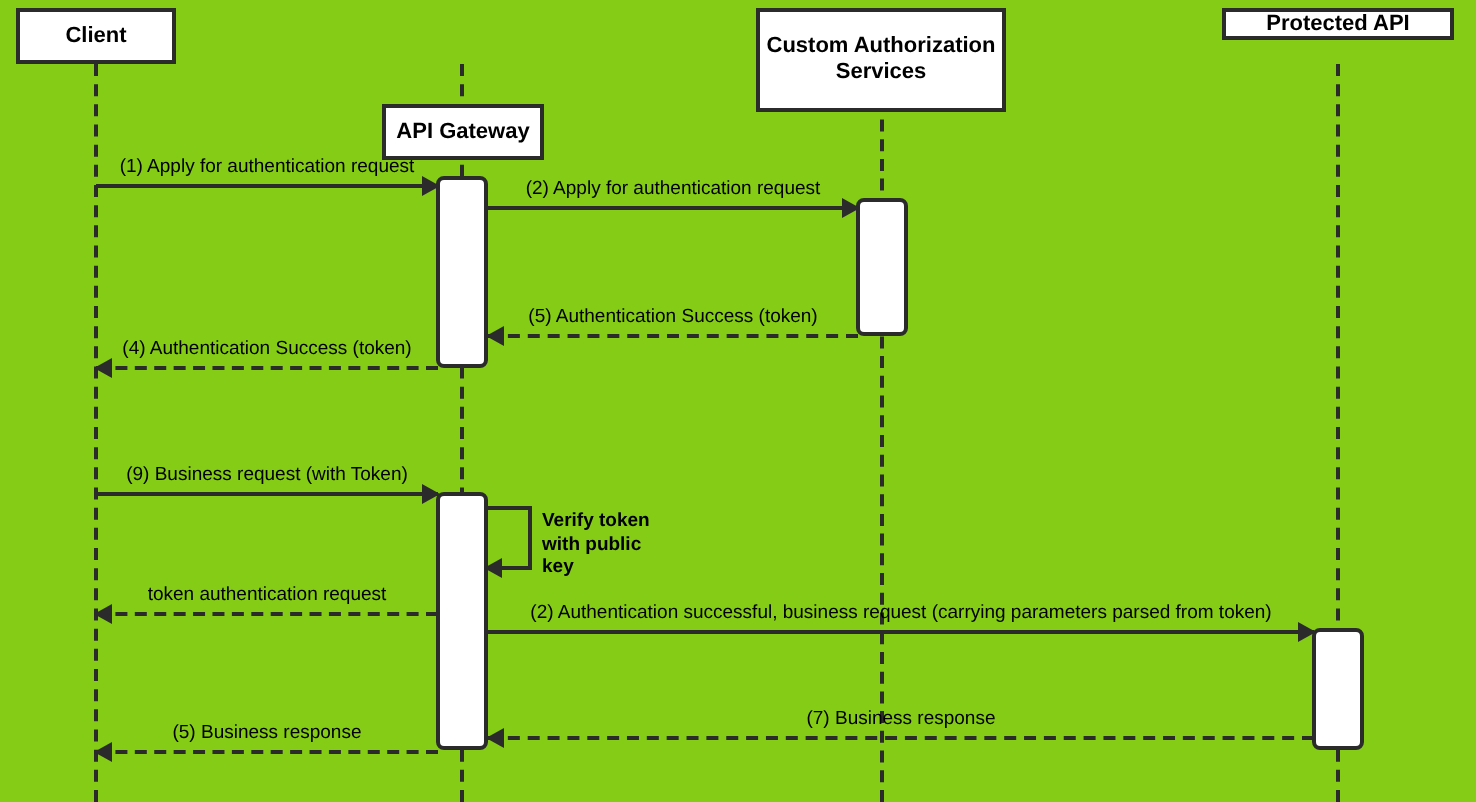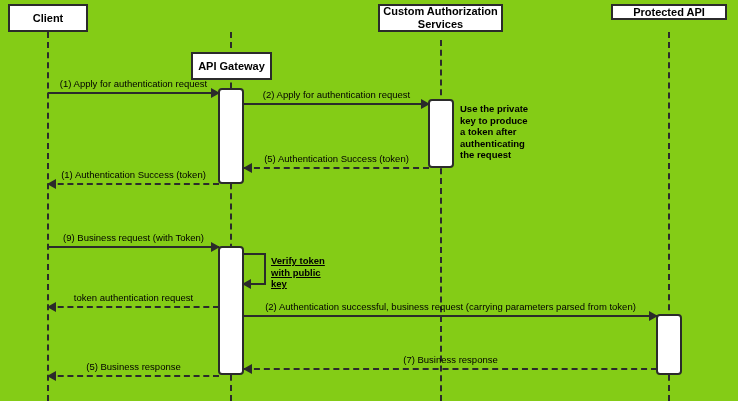--- a/index.html
+++ b/index.html
@@ -129,21 +129,21 @@
   <div class="lifeline" style="left:668px; top:32px; height:369px;"></div>
 
   <div class="participant-box" style="left:8px; top:4px; width:80px; height:28px;">
     <span>Client</span>
   </div>
 
   <div class="participant-box" style="left:191px; top:4px; width:81px; height:28px;margin-top:48px;">
     <span>API Gateway</span>
   </div>
 
-  <div class="participant-box" style="left:378px; top:4px; width:125px; height:28px;">
+  <div class="participant-box" style="left:378px; top:4px; width:125px; height:52px;">
     <span>Custom Authorization Services</span>
   </div>
 
   <div class="participant-box" style="left:611px; top:4px; width:116px; height:16px;">
     <span>Protected API</span>
   </div>
 
   <div class="activation" style="left:218px; top:88px; width:26px; height:96px;"></div>
 
   <div class="activation" style="left:428px; top:99px; width:26px; height:69px;"></div>
@@ -157,44 +157,43 @@
     <div class="arrowhead right"></div>
     <div class="msg-label center">(1) Apply for authentication request</div>
   </div>
 
   <div class="msg solid" style="left:244px; top:103px; width:185px;">
     <div class="line"></div>
     <div class="arrowhead right"></div>
     <div class="msg-label center">(2) Apply for authentication request</div>
   </div>
 
-  <div class="note" style="left:460px; top:103px; width:72px;">Use the private key to produce a token after authenticating the request</div>
 
   <div class="msg dashed" style="left:244px; top:167px; width:185px;">
     <div class="line"></div>
     <div class="arrowhead left"></div>
     <div class="msg-label center">(5) Authentication Success (token)</div>
   </div>
 
   <div class="msg dashed" style="left:48px; top:183px; width:171px;">
     <div class="line"></div>
     <div class="arrowhead left"></div>
-    <div class="msg-label center">(1) Authentication Success (token)</div>
+    <div class="msg-label center">(4) Authentication Success (token)</div>
   </div>
 
   <div class="msg solid" style="left:48px; top:246px; width:171px;">
     <div class="line"></div>
     <div class="arrowhead right"></div>
     <div class="msg-label center">(9) Business request (with Token)</div>
   </div>
 
   <div class="selfcall" style="left:244px; top:253px; width:22px; height:32px;">
     <div class="arrowhead left"></div>
   </div>
-  <div class="note" style="left:271px; top:255px; width:68px;text-decoration:underline;">Verify token with public key</div>
+  <div class="note" style="left:271px; top:255px; width:68px;">Verify token with public key</div>
 
   <div class="msg dashed" style="left:48px; top:306px; width:171px;">
     <div class="line"></div>
     <div class="arrowhead left"></div>
     <div class="msg-label center">token authentication request</div>
   </div>
 
   <div class="msg solid" style="left:244px; top:315px; width:413px;">
     <div class="line"></div>
     <div class="arrowhead right"></div>

